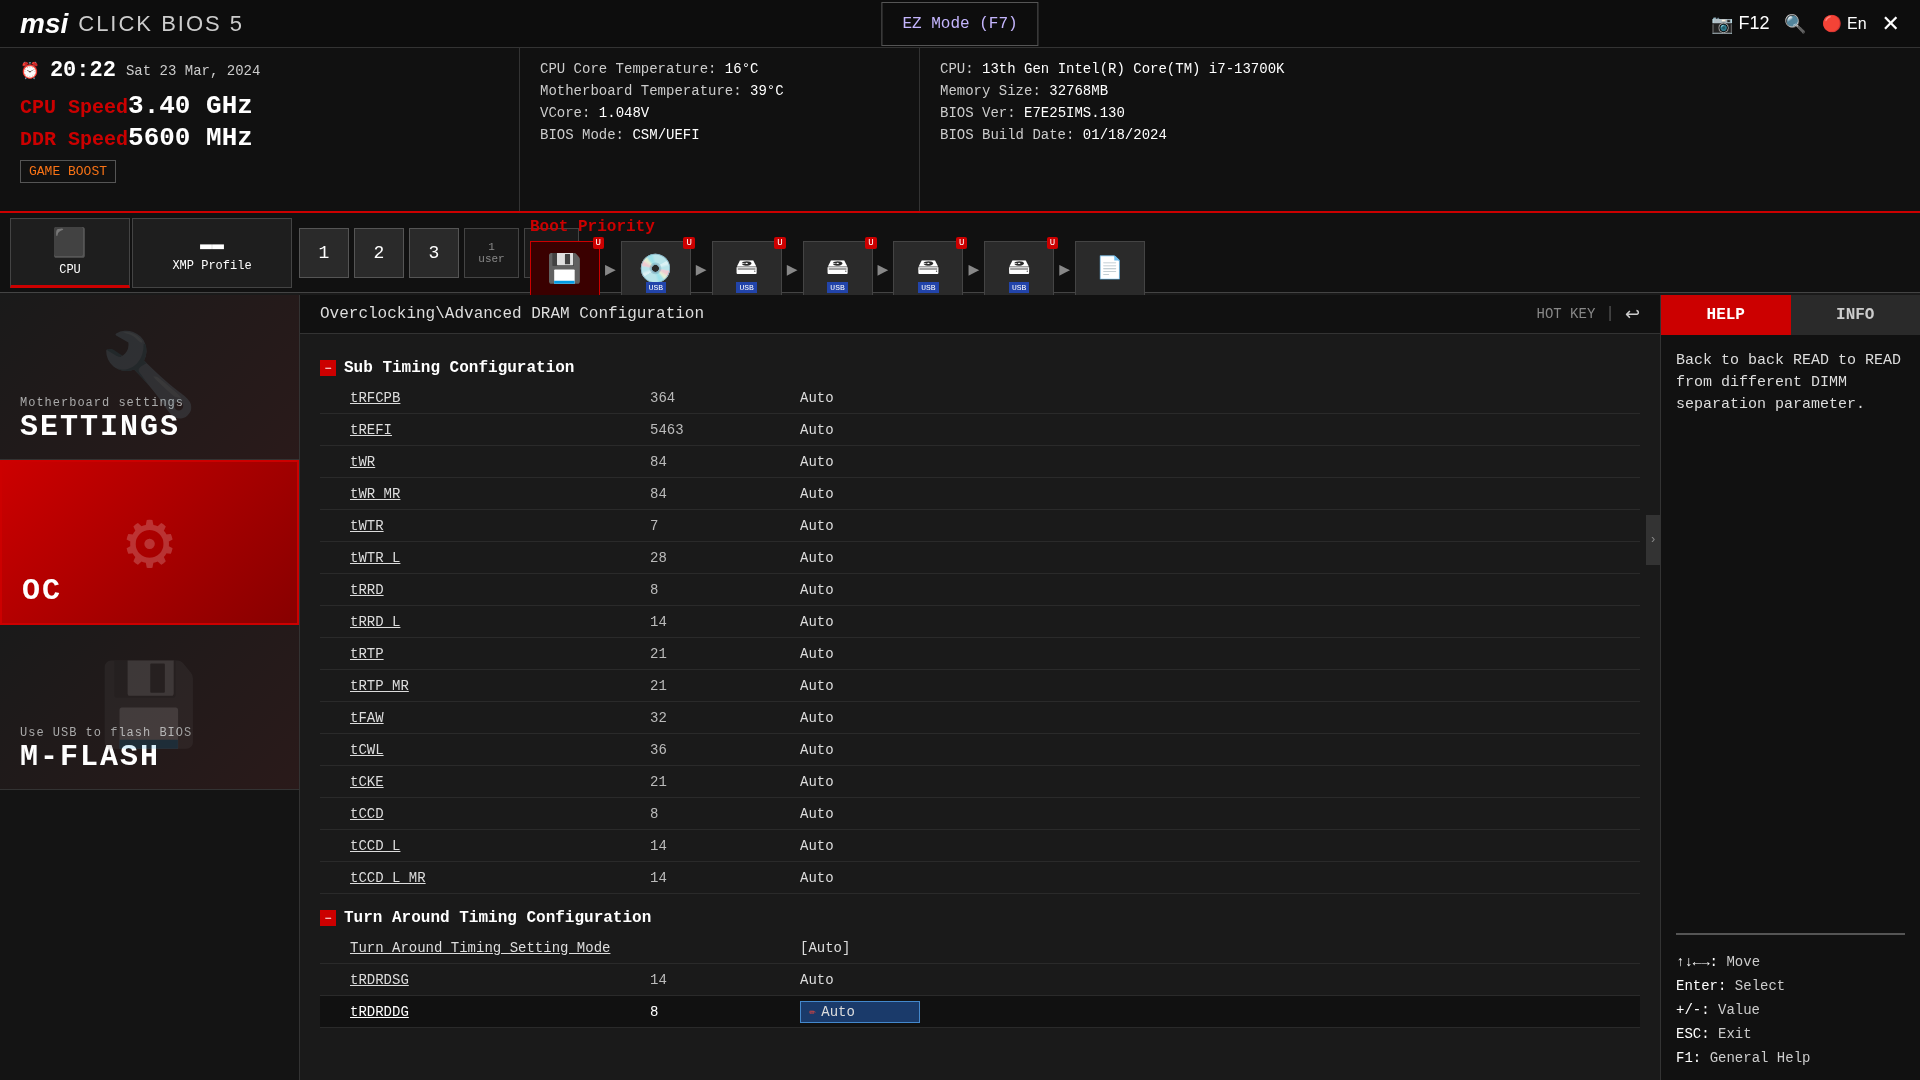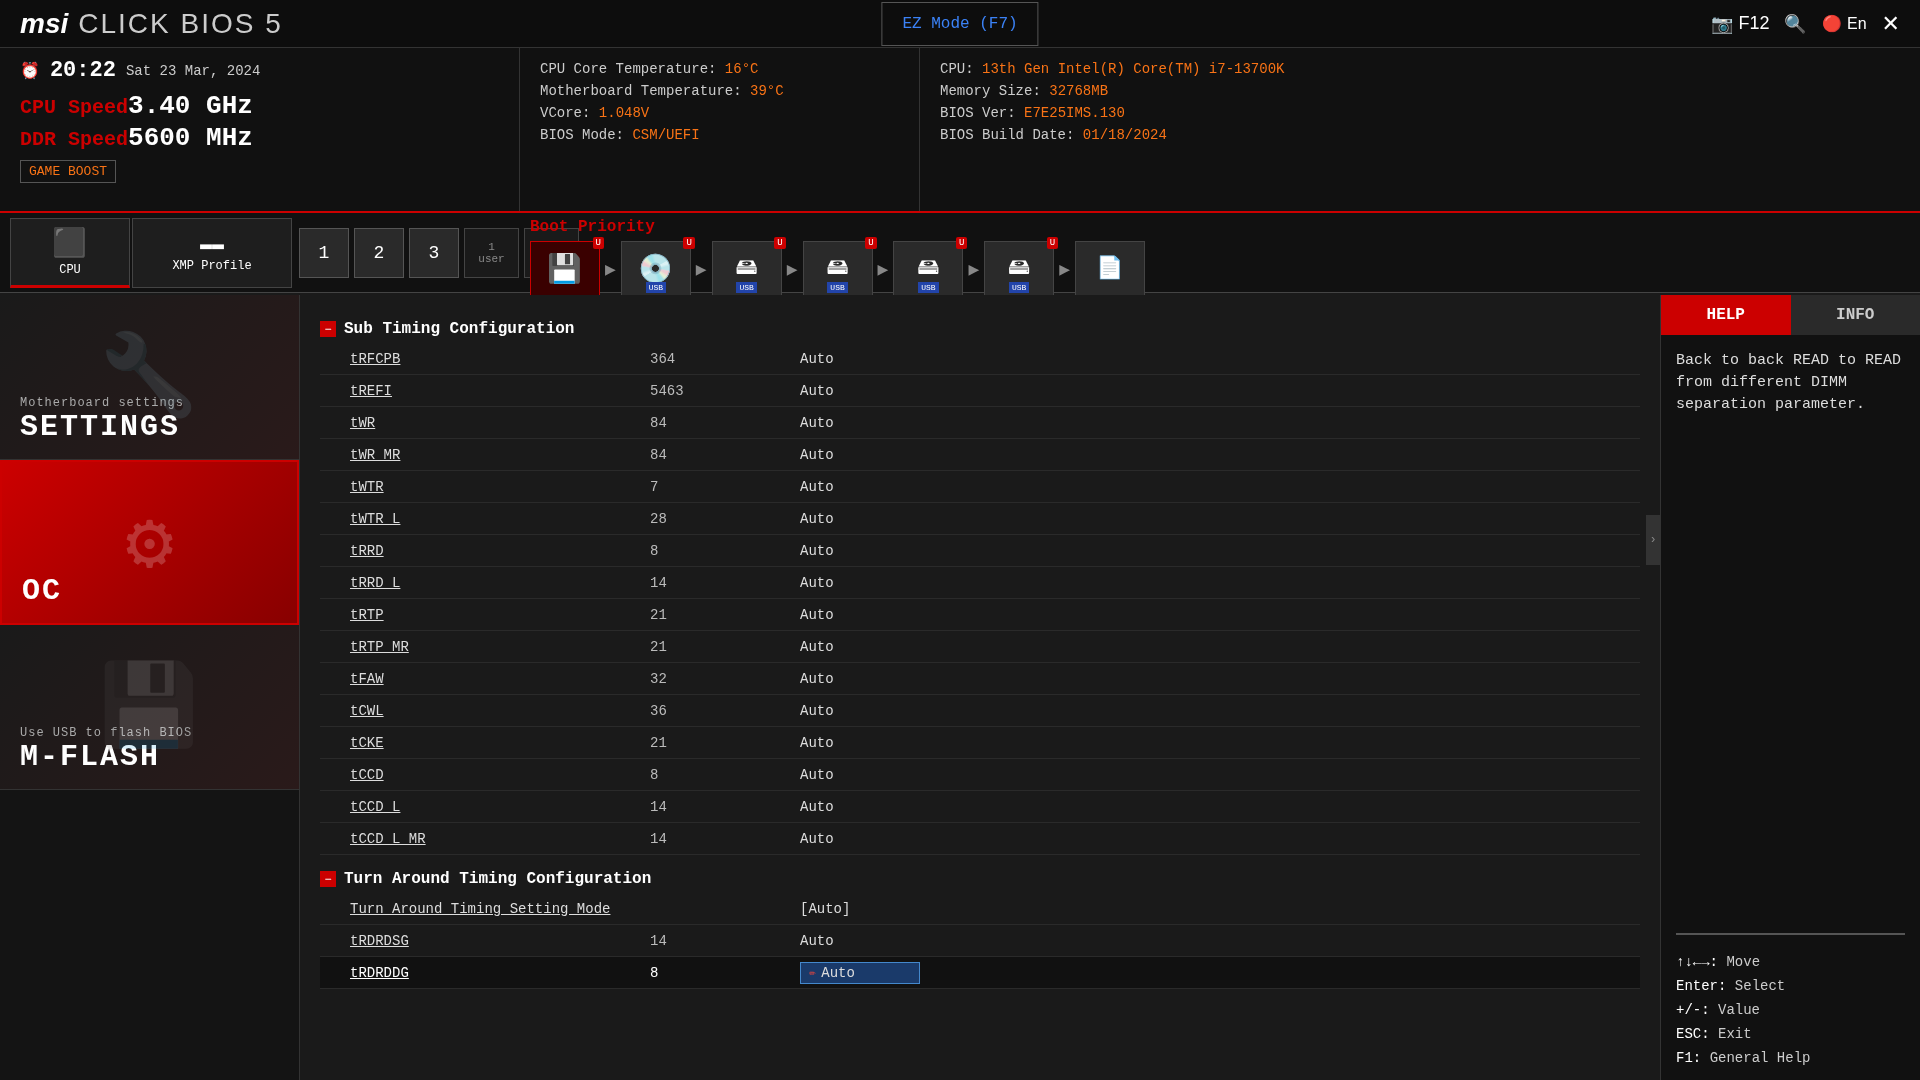--- a/index.html
+++ b/index.html
@@ -25,32 +25,32 @@
     }
     #logo {
       font-size: 28px;
       font-weight: bold;
       font-style: italic;
       color: #fff;
       font-family: Arial, sans-serif;
       margin-right: 10px;
     }
     #click-bios-title {
-      font-size: 28px;
+      font-size: 22px;
       color: #ccc;
       letter-spacing: 2px;
       font-family: Arial, sans-serif;
     }
     #ez-mode-btn {
       position: absolute;
       left: 50%;
       transform: translateX(-50%);
       background: transparent;
       border: 1px solid #555;
-      color: #3b82f6;
+      color: #c4b5fd;
       font-size: 16px;
       padding: 12px 20px;
       cursor: pointer;
       font-family: 'Courier New', monospace;
     }
     #header-right {
       position: absolute;
       right: 20px;
       display: flex;
       align-items: center;
@@ -122,21 +122,21 @@
     }
 
     #info-center {
       width: 400px;
       padding: 10px 20px;
       border-right: 1px solid #333;
       font-size: 14px;
       line-height: 22px;
     }
     .info-label { color: #ccc; }
-    .info-value { color: #f97316; }
+    .info-value { color: #ffffff; }
 
     #info-right {
       flex: 1;
       padding: 10px 20px;
       font-size: 14px;
       line-height: 22px;
     }
 
     
     #component-panel {
@@ -648,20 +648,28 @@
       <span class="sidebar-main-label">OC</span>
     </div>
     <div class="sidebar-item" id="sidebar-mflash">
       <div class="sidebar-item-bg">💾</div>
       <span class="sidebar-sub-label">Use USB to flash BIOS</span>
       <span class="sidebar-main-label">M-FLASH</span>
     </div>
   </div>
 
   <div id="content-panel">
+    <div id="breadcrumb-bar">
+      <span>Overclocking\Advanced DRAM Configuration</span>
+      <div id="hot-key-area">
+        <span id="hot-key-label">HOT KEY</span>
+        <span style="color:#555;">|</span>
+        <button id="back-btn">↩</button>
+      </div>
+    </div>
 
     <div id="settings-scroll" class="scrollbar-container">
 
       <div class="section-header">
         <button class="section-collapse-btn">−</button>
         <span>Sub Timing Configuration</span>
       </div>
 
       <div class="settings-row">
         <span class="row-name">tRFCPB</span>

